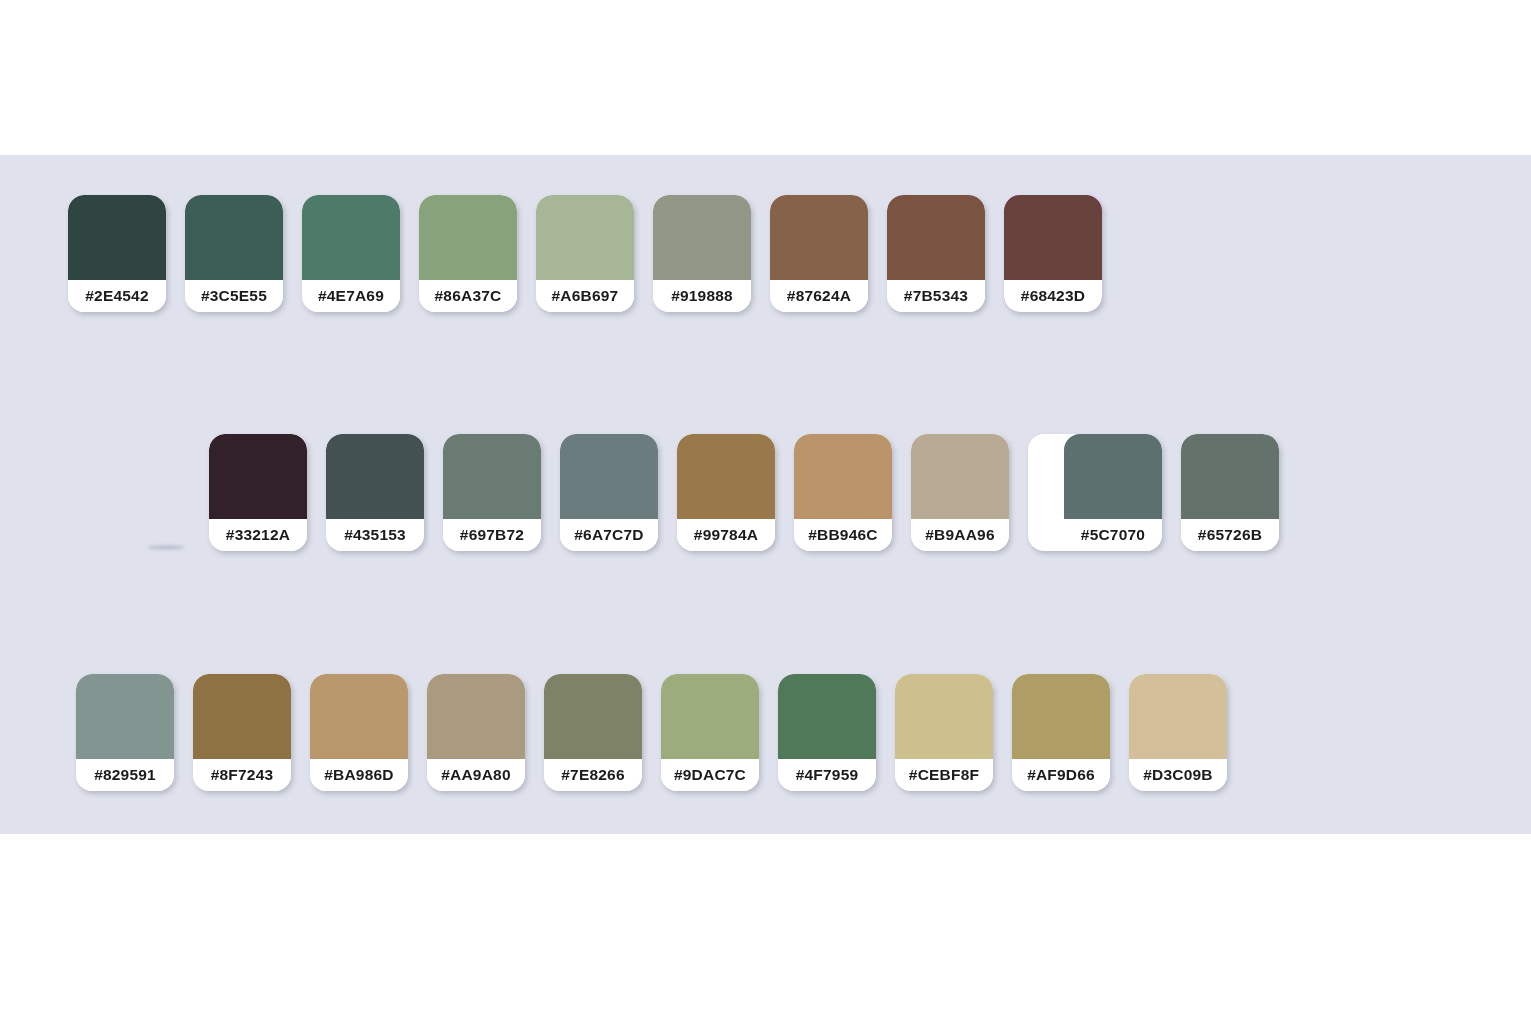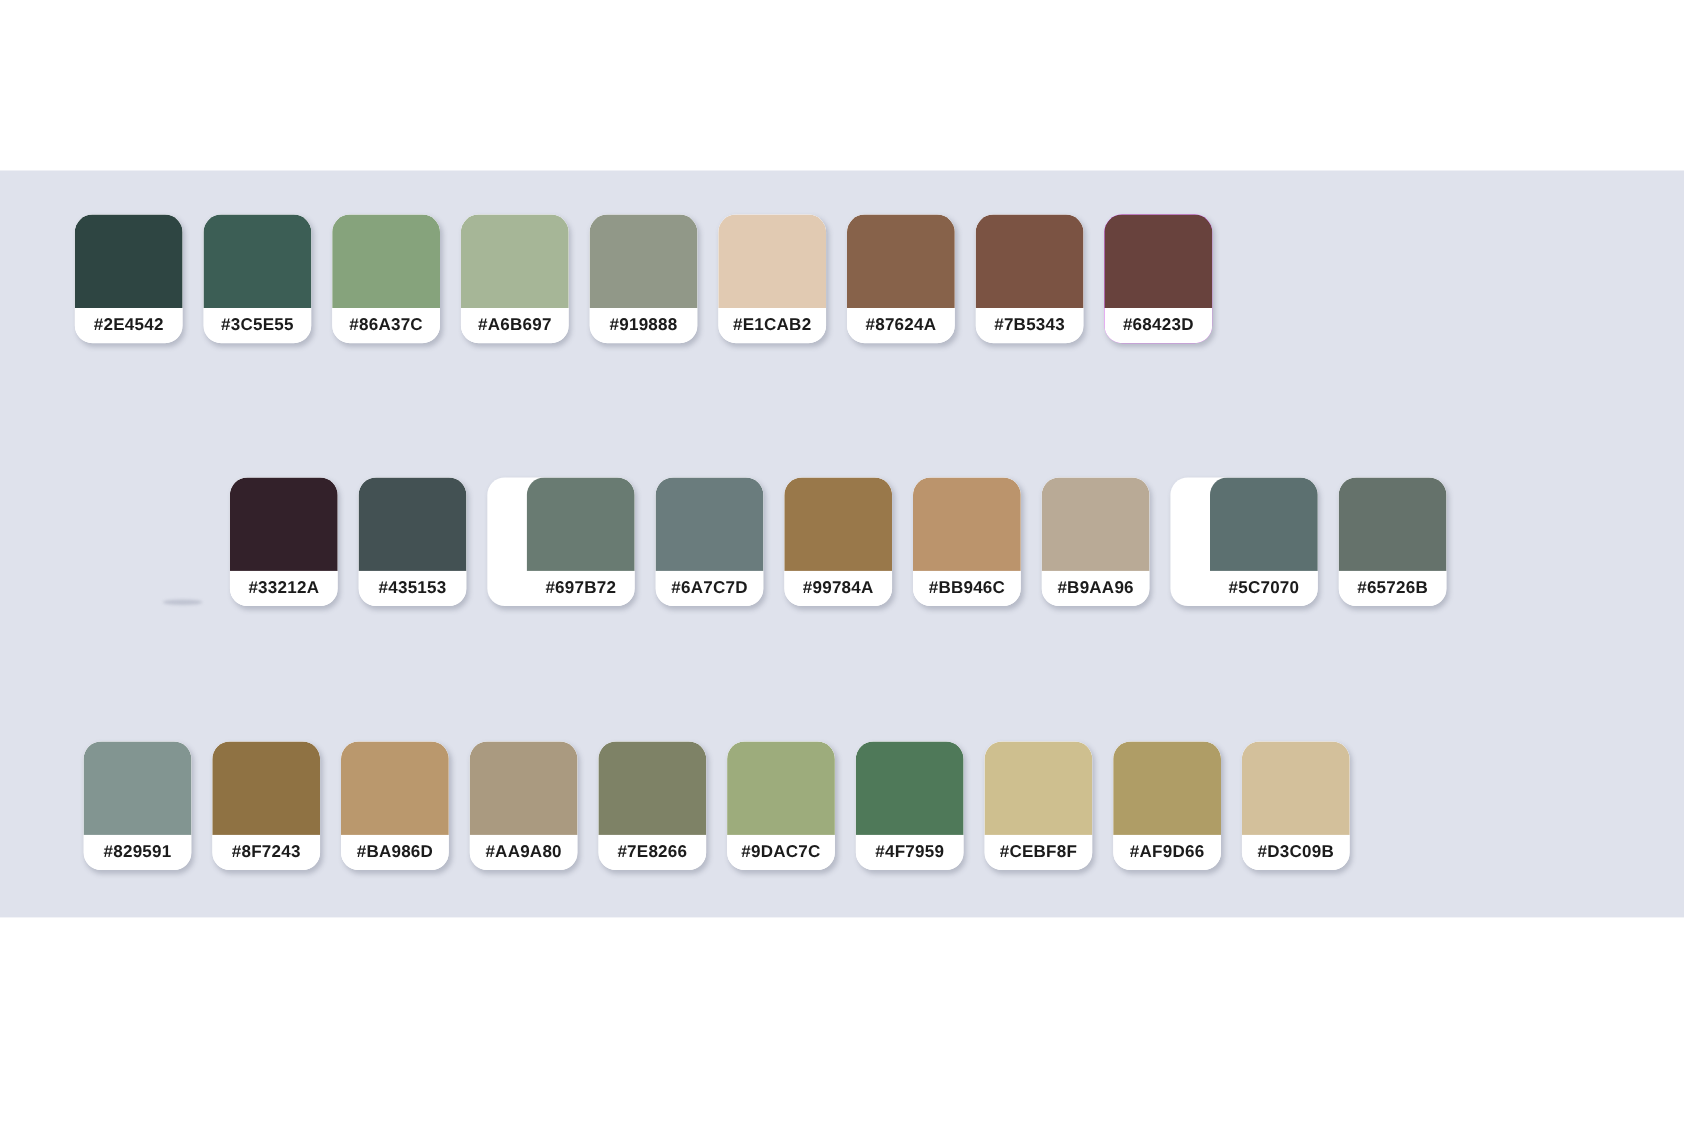--- a/index.html
+++ b/index.html
@@ -95,34 +95,34 @@
 <div class="swatch-row" id="swatch-row-1">
     <div class="swatch-card" style="background: rgb(255, 255, 255);">
       <div class="swatch-color" style="background: rgb(46, 69, 66);"></div>
       <div class="swatch-label" style="color: rgb(27, 27, 27); background: rgb(255, 255, 255);">#2E4542</div>
     </div>
     <div class="swatch-card" style="background: rgb(255, 255, 255);">
       <div class="swatch-color" style="background: rgb(60, 94, 85);"></div>
       <div class="swatch-label" style="color: rgb(27, 27, 27); background: rgb(255, 255, 255);">#3C5E55</div>
     </div>
     <div class="swatch-card" style="background: rgb(255, 255, 255);">
+      <div class="swatch-color" style="background: rgb(78, 122, 105);"></div>
+      <div class="swatch-label" style="color: rgb(27, 27, 27); background: rgb(255, 255, 255);">#4E7A69</div>
+    </div>
+    <div class="swatch-card" style="background: rgb(255, 255, 255);">
       <div class="swatch-color" style="background: rgb(134, 163, 124);"></div>
       <div class="swatch-label" style="color: rgb(27, 27, 27); background: rgb(255, 255, 255); text-align: center;">#86A37C</div>
     </div>
     <div class="swatch-card" style="background: rgb(255, 255, 255);">
       <div class="swatch-color" style="background: rgb(166, 182, 151);"></div>
       <div class="swatch-label" style="color: rgb(27, 27, 27); background: rgb(255, 255, 255);">#A6B697</div>
     </div>
     <div class="swatch-card" style="background: rgb(255, 255, 255);">
       <div class="swatch-color" style="background: rgb(145, 152, 136);"></div>
       <div class="swatch-label" style="color: rgb(27, 27, 27); background: rgb(255, 255, 255);">#919888</div>
-    </div>
-    <div class="swatch-card" style="background: rgb(255, 255, 255);">
-      <div class="swatch-color" style="background: rgb(225, 202, 178);"></div>
-      <div class="swatch-label" style="color: rgb(27, 27, 27); background: rgb(255, 255, 255);">#E1CAB2</div>
     </div>
     <div class="swatch-card" style="background: rgb(255, 255, 255);">
       <div class="swatch-color" style="background: rgb(135, 98, 74);"></div>
       <div class="swatch-label" style="color: rgb(27, 27, 27); background: rgb(255, 255, 255);">#87624A</div>
     </div>
     <div class="swatch-card" style="background: rgb(255, 255, 255);">
       <div class="swatch-color" style="background: rgb(123, 83, 67);"></div>
       <div class="swatch-label" style="color: rgb(27, 27, 27); background: rgb(255, 255, 255);">#7B5343</div>
     </div>
     <div class="swatch-card" style="background: #d946ef; text-align: right;">
@@ -132,21 +132,21 @@
   </div>
 <div class="swatch-row" id="swatch-row-2">
     <div class="swatch-card" style="background: rgb(255, 255, 255);">
       <div class="swatch-color" style="background: rgb(51, 33, 42);"></div>
       <div class="swatch-label" style="color: rgb(27, 27, 27); background: rgb(255, 255, 255);">#33212A</div>
     </div>
     <div class="swatch-card" style="background: rgb(255, 255, 255);">
       <div class="swatch-color" style="background: rgb(67, 81, 83);"></div>
       <div class="swatch-label" style="color: rgb(27, 27, 27); background: rgb(255, 255, 255);">#435153</div>
     </div>
-    <div class="swatch-card" style="background: rgb(255, 255, 255); padding-left: 36px;">
+    <div class="swatch-card" style="background: rgb(255, 255, 255);">
       <div class="swatch-color" style="background: rgb(105, 123, 114);"></div>
       <div class="swatch-label" style="color: rgb(27, 27, 27); background: rgb(255, 255, 255);">#697B72</div>
     </div>
     <div class="swatch-card" style="background: rgb(255, 255, 255);">
       <div class="swatch-color" style="background: rgb(106, 124, 125);"></div>
       <div class="swatch-label" style="color: rgb(27, 27, 27); background: rgb(255, 255, 255);">#6A7C7D</div>
     </div>
     <div class="swatch-card" style="background: rgb(255, 255, 255);">
       <div class="swatch-color" style="background: rgb(153, 120, 74);"></div>
       <div class="swatch-label" style="color: rgb(27, 27, 27); background: rgb(255, 255, 255);">#99784A</div>

